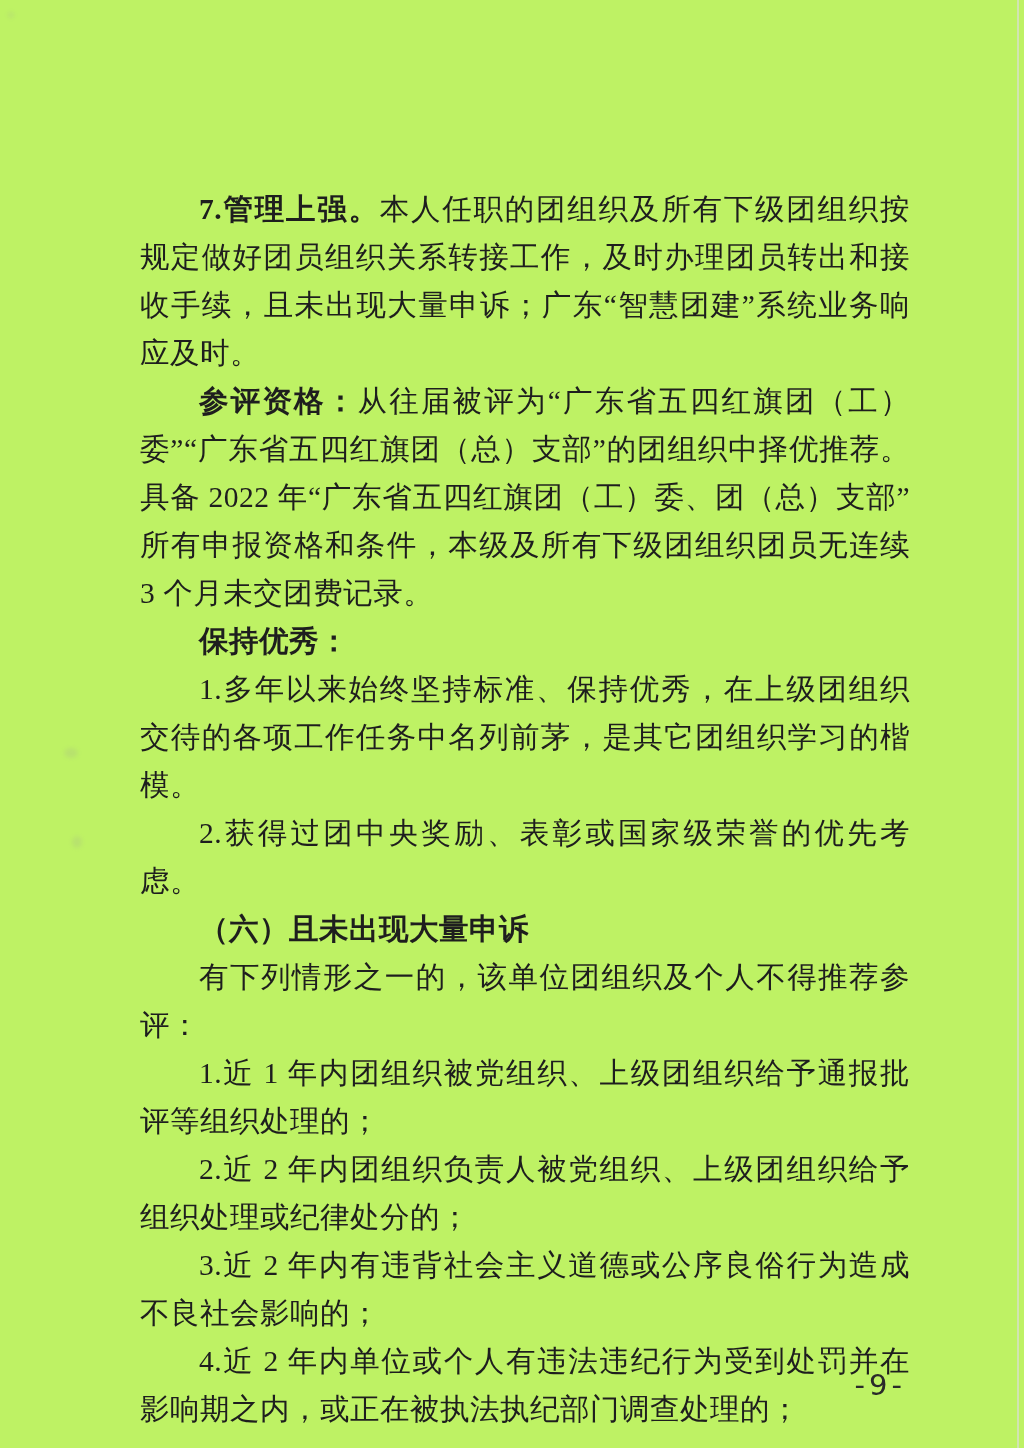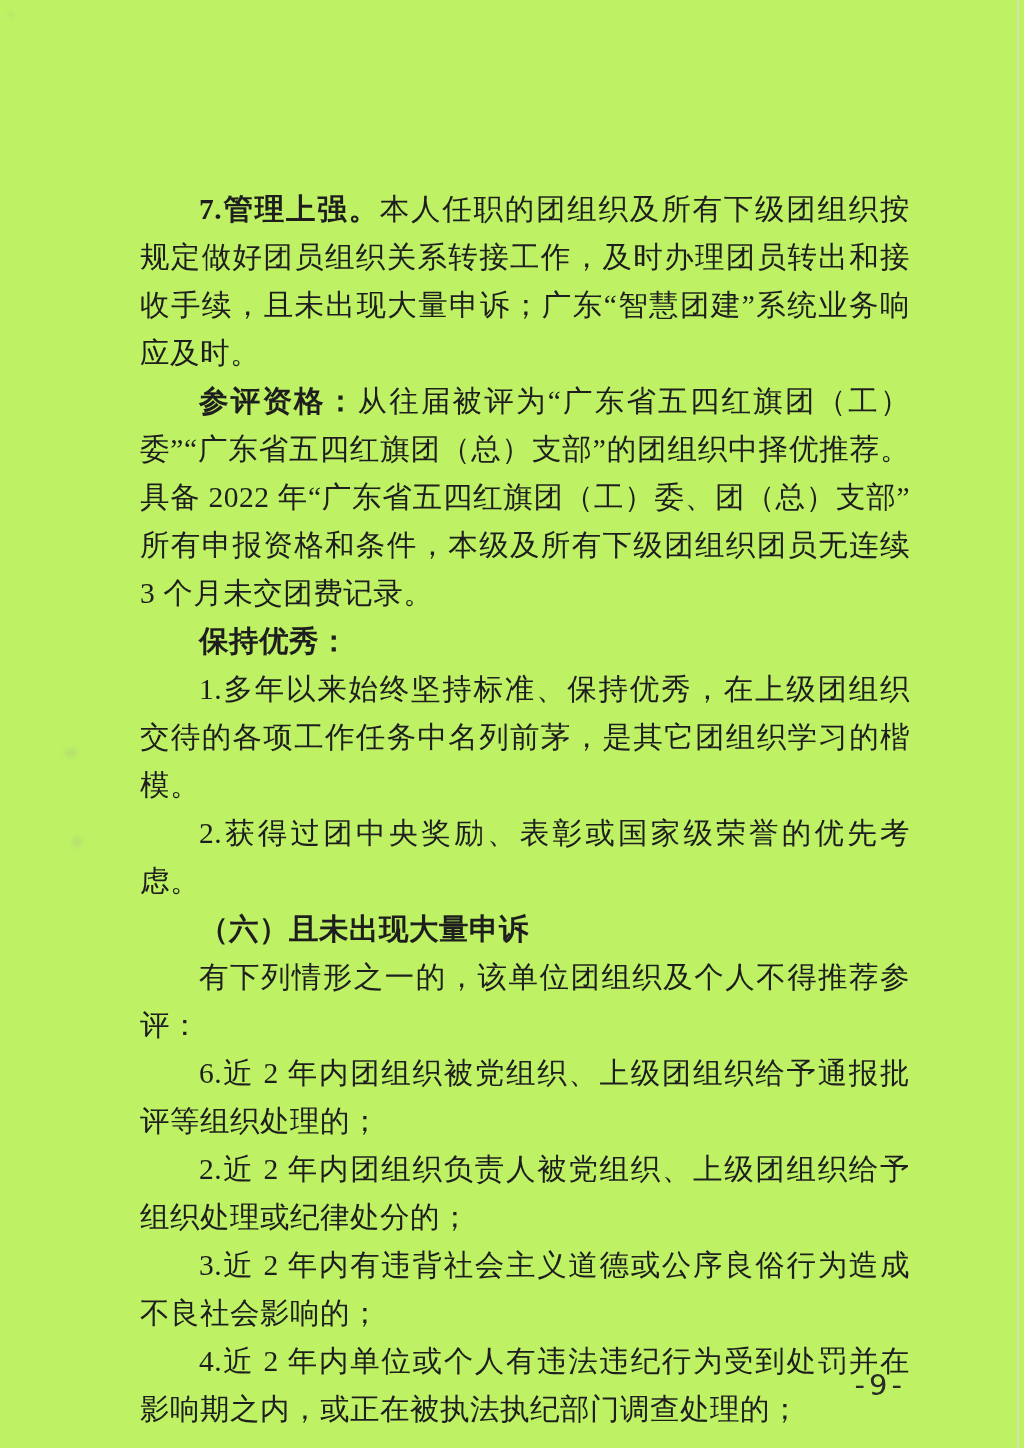--- a/index.html
+++ b/index.html
@@ -89,21 +89,21 @@
     <p class="para"><span class="lead">保持优秀：</span><span></span></p>
 
     <p class="para"><span class="lead"></span><span>1.多年以来始终坚持标准、保持优秀，在上级团组织交待的各项工作任务中名列前茅，是其它团组织学习的楷模。</span></p>
 
     <p class="para"><span class="lead"></span><span>2.获得过团中央奖励、表彰或国家级荣誉的优先考虑。</span></p>
 
     <p class="para"><span class="lead">（六）且未出现大量申诉</span><span></span></p>
 
     <p class="para"><span class="lead"></span><span>有下列情形之一的，该单位团组织及个人不得推荐参评：</span></p>
 
-    <p class="para"><span class="lead"></span><span>6.近 2 年内团组织被党组织、上级团组织给予通报批评等组织处理的；</span></p>
+    <p class="para"><span class="lead"></span><span>1.近 1 年内团组织被党组织、上级团组织给予通报批评等组织处理的；</span></p>
 
     <p class="para"><span class="lead"></span><span>2.近 2 年内团组织负责人被党组织、上级团组织给予组织处理或纪律处分的；</span></p>
 
     <p class="para"><span class="lead"></span><span>3.近 2 年内有违背社会主义道德或公序良俗行为造成不良社会影响的；</span></p>
 
     <p class="para"><span class="lead"></span><span>4.近 2 年内单位或个人有违法违纪行为受到处罚并在影响期之内，或正在被执法执纪部门调查处理的；</span></p>
 
   </div>
 
   <div class="footer-pagenum">-9-</div>

